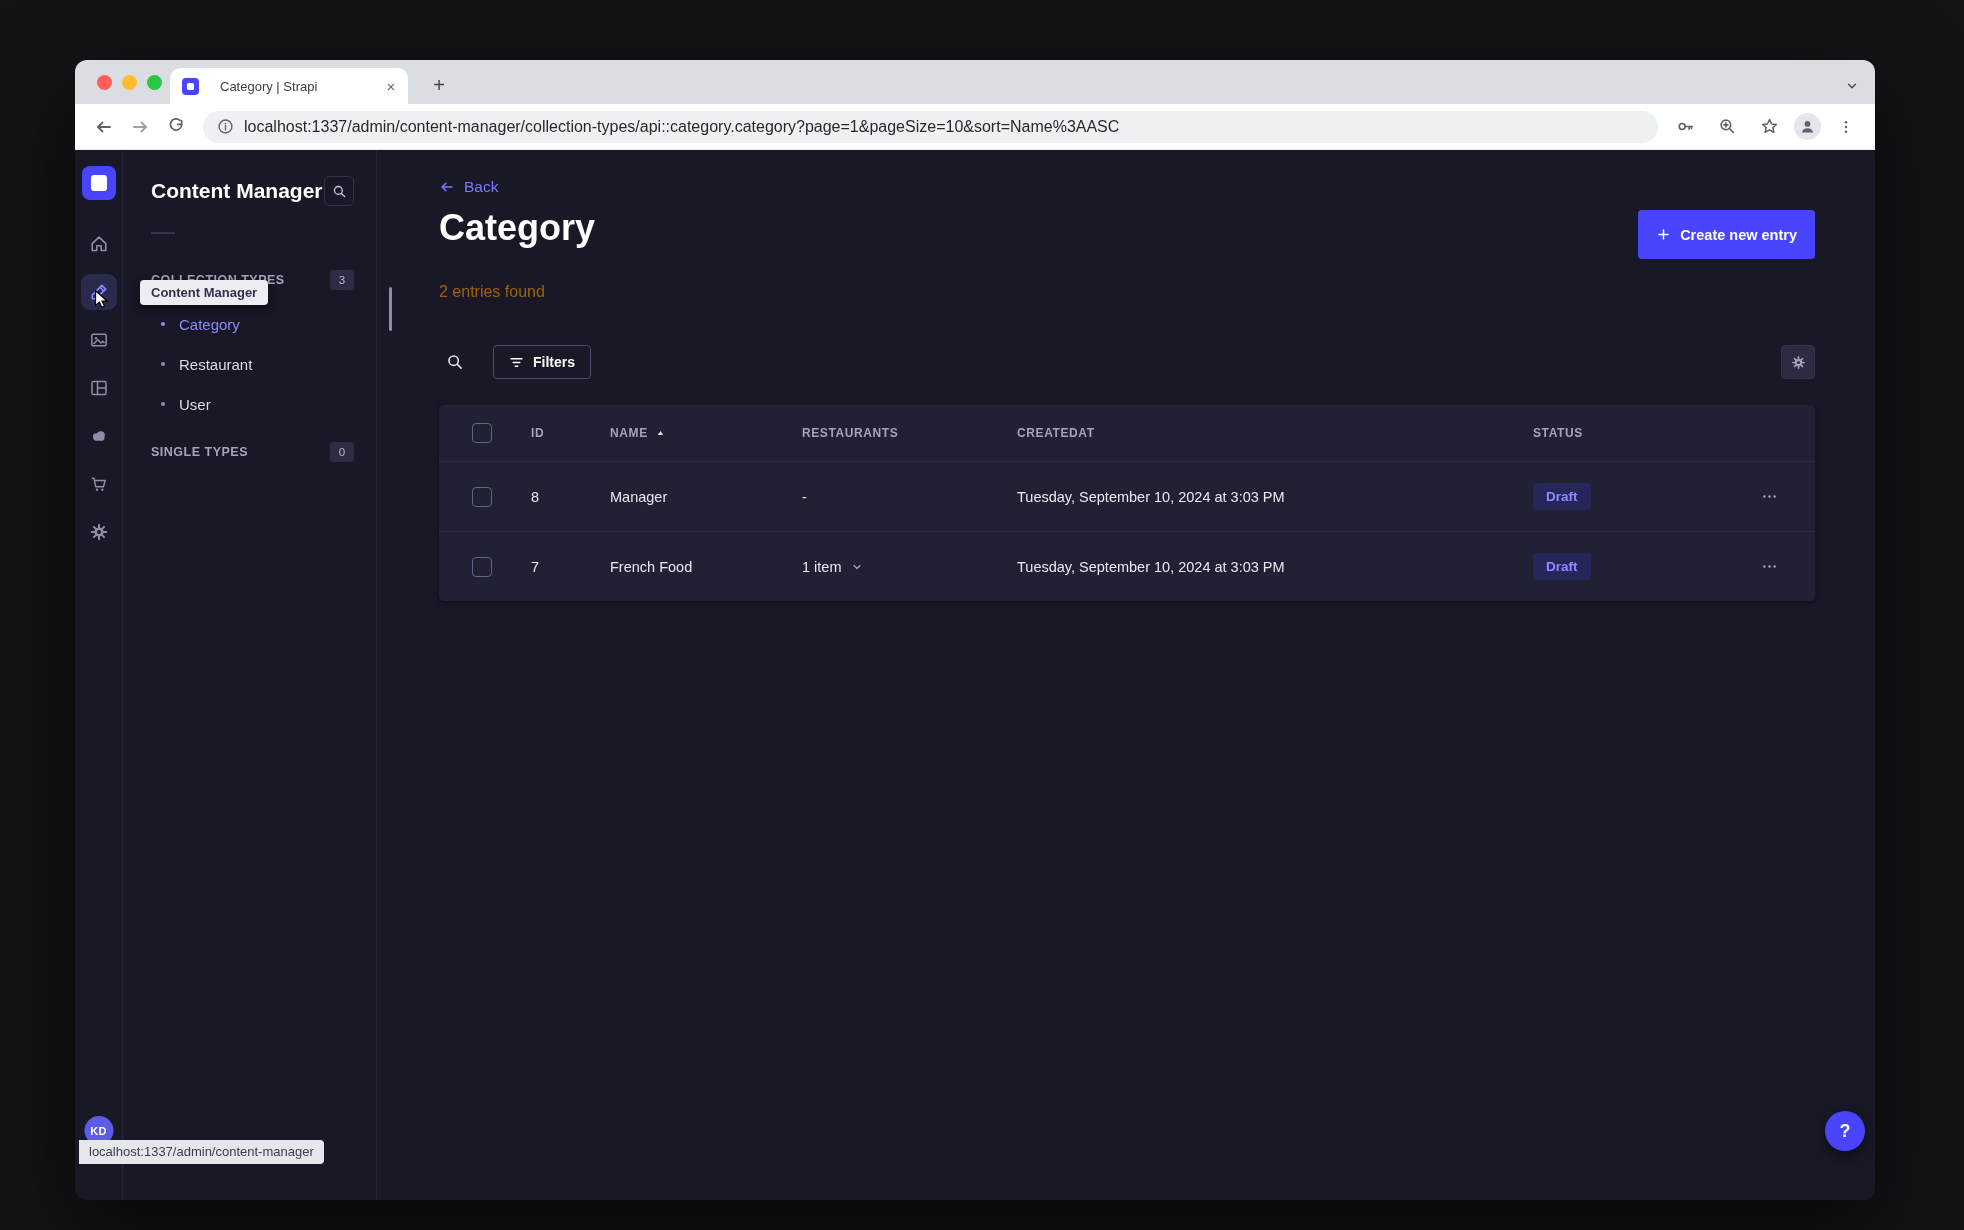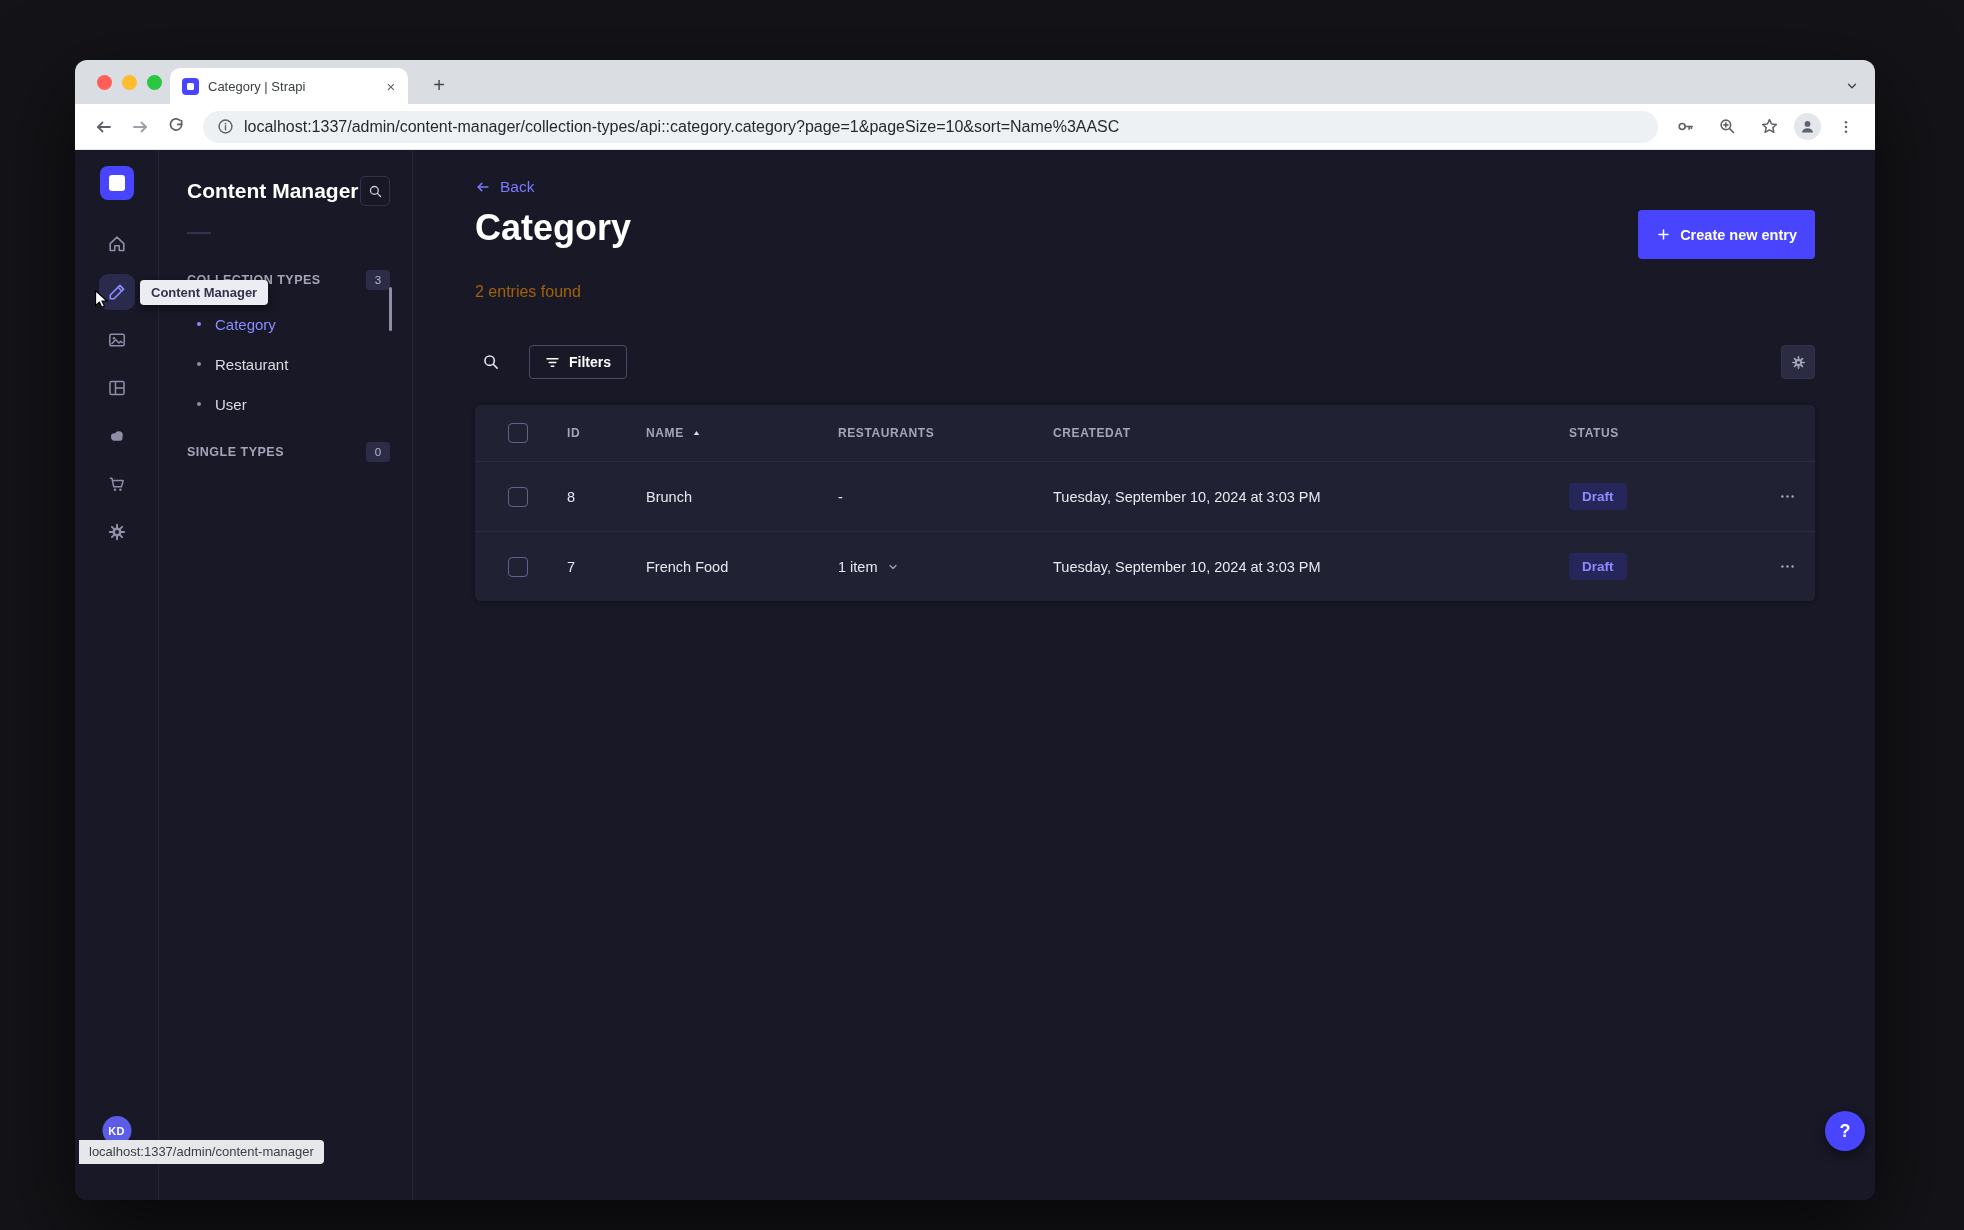--- a/index.html
+++ b/index.html
@@ -20,21 +20,21 @@
     display:flex; flex-direction:column;
   }
 
   
   .tabstrip { position:relative; height:44px; background:#dadde2; flex:none; }
   .lights { position:absolute; left:22px; top:15px; display:flex; gap:10px; }
   .light { width:15px; height:15px; border-radius:50%; }
   .light.red{background:#ff5f57} .light.yellow{background:#febc2e} .light.green{background:#28c840}
   .tab {
     position:absolute; left:95px; bottom:0; width:238px; height:36px; background:#fff;
-    border-radius:10px 10px 0 0; display:flex; align-items:center; gap:9px; padding:0 8px 0 12px;
+    border-radius:10px 10px 0 0; display:flex; align-items:center; gap:21px; padding:0 8px 0 12px;
   }
   .favicon{width:17px;height:17px;border-radius:4px;background:#4945ff;position:relative;flex:none}
   .favicon i{position:absolute;left:5px;top:5px;width:7px;height:7px;background:#fff;border-radius:1.5px;display:block}
   .tab-title{font-size:13px;color:#3c4043;flex:1;white-space:nowrap;overflow:hidden}
   .tab-close{color:#5f6368;font-size:15px;width:18px;height:18px;border-radius:50%;
     display:flex;align-items:center;justify-content:center;cursor:default}
   .newtab{position:absolute;left:350px;bottom:5px;width:28px;height:28px;border-radius:50%;
     display:flex;align-items:center;justify-content:center;color:#44474a;font-size:20px;line-height:1}
   .tabsearch{position:absolute;right:16px;bottom:11px;color:#44474a}
 
@@ -47,21 +47,21 @@
     align-items:center;gap:10px;padding:0 14px;min-width:0}
   .urltext{font-size:16px;color:#27292d;white-space:nowrap;overflow:hidden}
   .right-tools{display:flex;align-items:center;gap:8px}
   .chrome-avatar{width:27px;height:27px;border-radius:50%;background:#e3e6ea;
     display:flex;align-items:center;justify-content:center;color:#5f6368}
 
   
   .viewport{flex:1;display:flex;background:#181826;position:relative;overflow:hidden;min-height:0}
 
   
-  .rail{width:84px;flex:none;border-right:1px solid #24243a;display:flex;flex-direction:column;
+  .rail{width:48px;flex:none;border-right:1px solid #24243a;display:flex;flex-direction:column;
     align-items:center;padding-top:16px;position:relative}
   .logo{width:34px;height:34px;border-radius:8px;background:#4945ff;position:relative;margin-bottom:26px;flex:none}
   .logo i{position:absolute;left:9px;top:9px;width:16px;height:16px;border-radius:3px;background:#fff;display:block}
   .rail-btns{display:flex;flex-direction:column;gap:12px;align-items:center}
   .rail-btn{width:36px;height:36px;border-radius:9px;display:flex;align-items:center;justify-content:center;color:#8e8ea9}
   .rail-btn.active{background:#2a2a4d;color:#8c8aff}
   .rail-avatar{position:absolute;bottom:55px;left:50%;transform:translateX(-50%);width:29px;height:29px;
     border-radius:50%;background:#5c5ce6;color:#fff;font-size:11px;font-weight:bold;
     display:flex;align-items:center;justify-content:center;letter-spacing:.3px}
 
@@ -396,21 +396,21 @@
           </span>
           <span class="th">RESTAURANTS</span>
           <span class="th">CREATEDAT</span>
           <span class="th">STATUS</span>
           <span></span>
         </div>
 
         <div class="trow tbody-row">
           <span class="cb"></span>
           <span class="cell">8</span>
-          <span class="cell">Brunch</span>
+          <span class="cell">Manager</span>
           <span class="cell">-</span>
           <span class="cell">Tuesday, September 10, 2024 at 3:03 PM</span>
           <span><span class="badge-draft">Draft</span></span>
           <span class="row-menu icon">
             <svg width="17" height="17" viewBox="0 0 20 20" fill="currentColor">
                 <circle cx="4" cy="10" r="1.4"></circle>
                 <circle cx="10" cy="10" r="1.4"></circle>
                 <circle cx="16" cy="10" r="1.4"></circle>
               </svg>
           </span>

